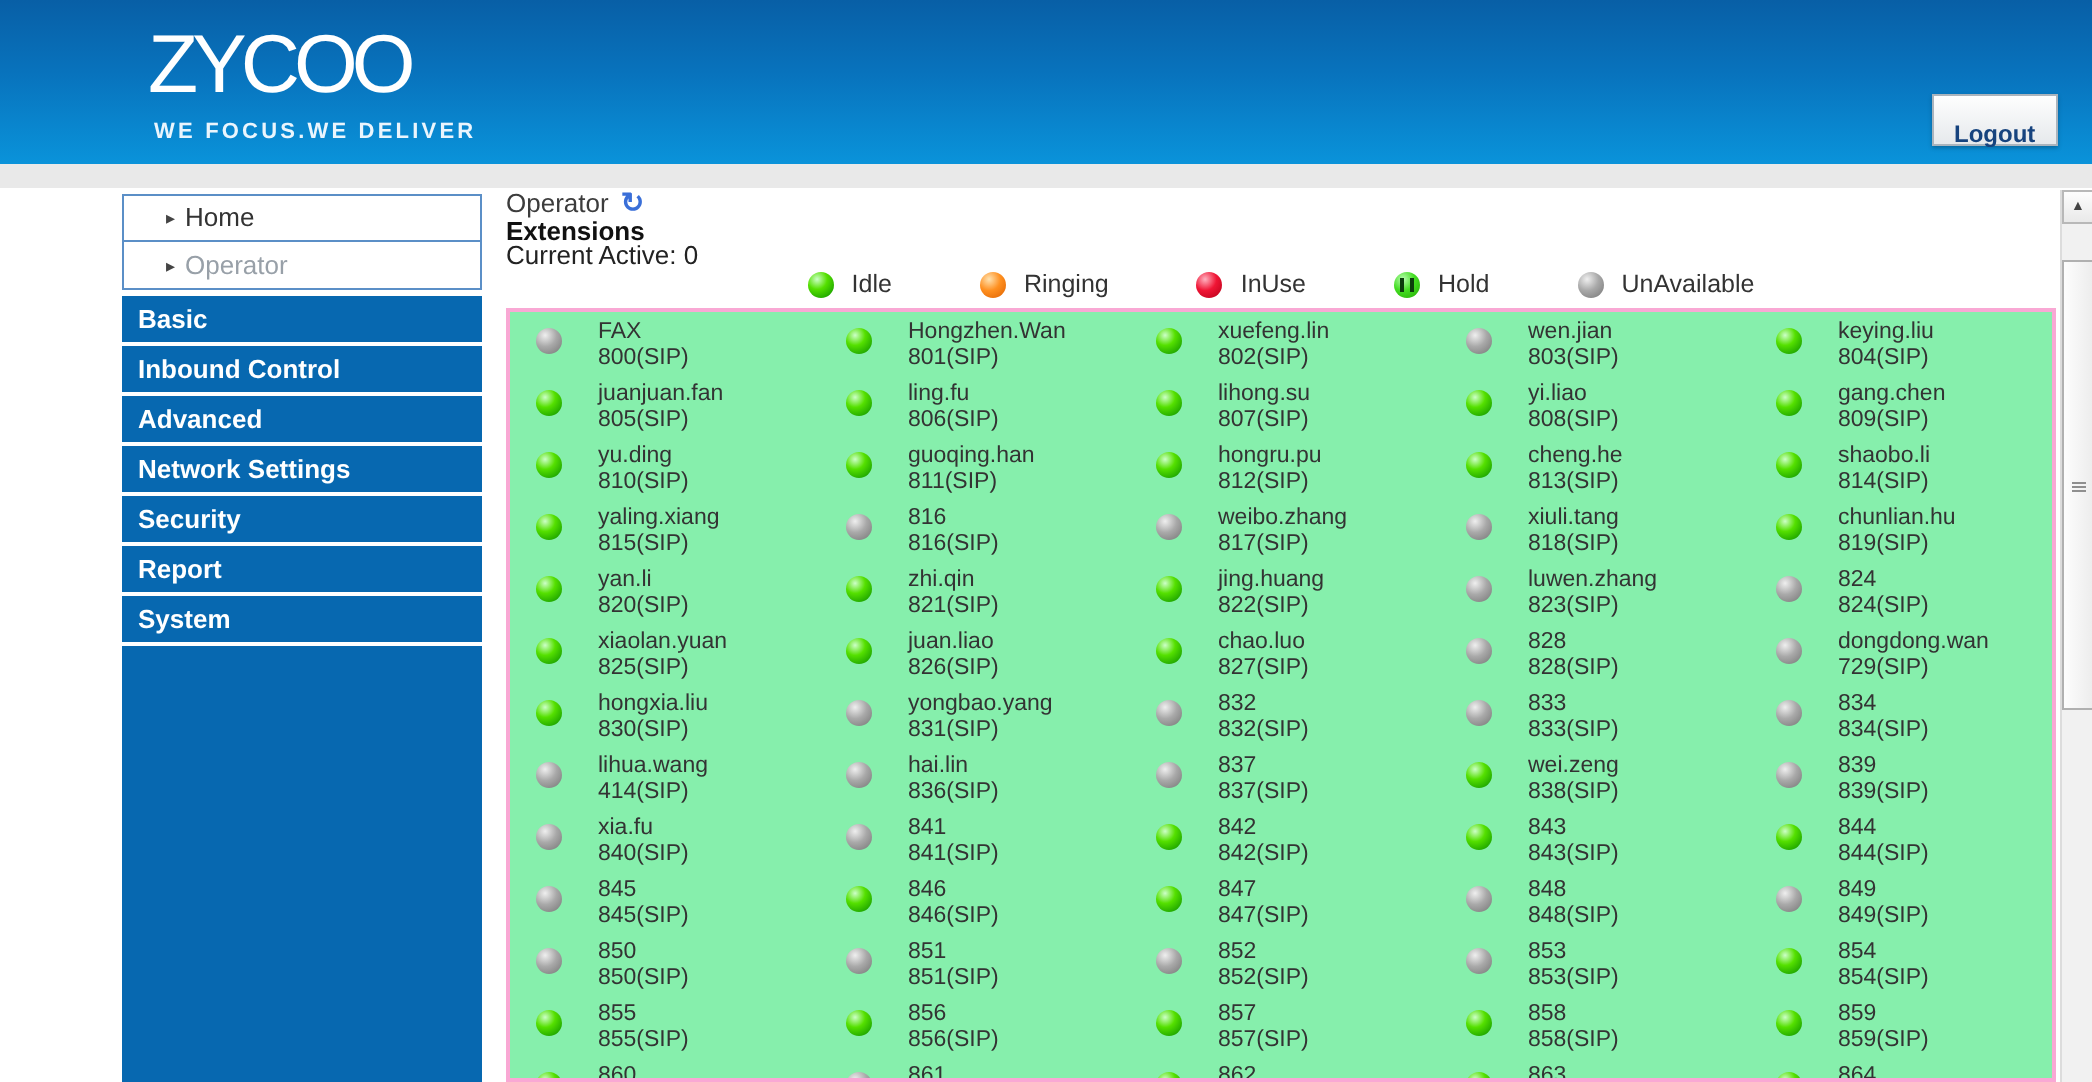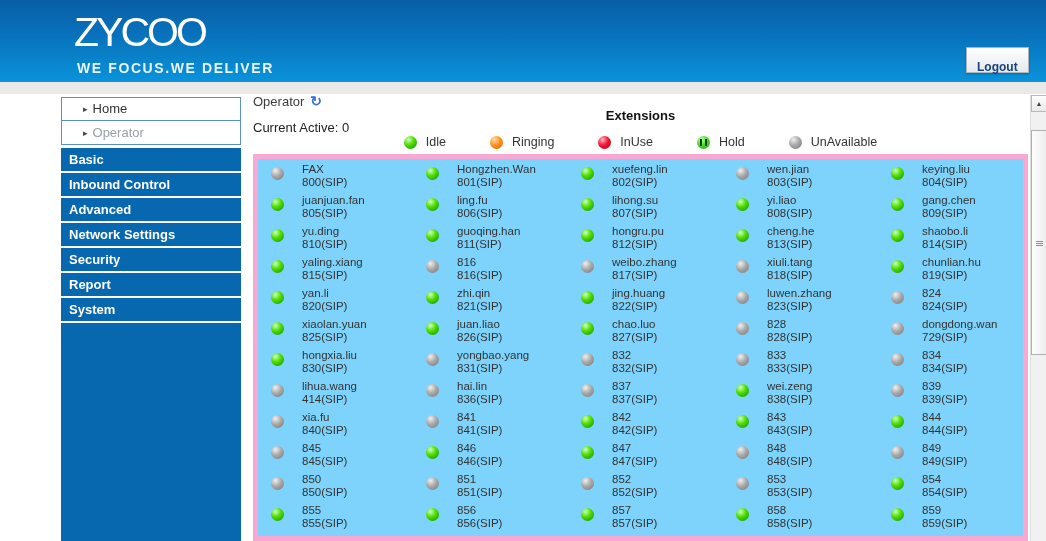--- a/index.html
+++ b/index.html
@@ -5,21 +5,21 @@
   * { margin:0; padding:0; box-sizing:border-box; }
   html,body { width:1046px; height:541px; overflow:hidden; background:#fff;
     font-family:"Liberation Sans", sans-serif; }
   #stage { position:relative; width:1046px; height:541px; overflow:hidden; background:#fff; }
 
   
   .header { position:absolute; left:0; top:0; width:1046px; height:82px;
     background:linear-gradient(180deg,#085fa6 0%,#0873bd 45%,#0a93da 100%); }
   .brand { position:absolute; left:74px; top:10px; color:#fff; font-size:41px;
     font-weight:normal; letter-spacing:-3px; line-height:44px; }
-  .tagline { position:absolute; left:77px; top:60px; color:#eaf5fd; font-size:14px;
+  .tagline { position:absolute; left:77px; top:60px; color:#eaf5fd; font-size:11px;
     font-weight:bold; letter-spacing:1.6px; }
   .logout-btn { position:absolute; left:966px; top:47px; height:22px; padding:12px 10px;
     background:linear-gradient(180deg,#fefefe,#e6e9ec); border:1px solid #aab4bd;
     color:#16437e; font-size:12px; font-weight:bold; font-family:"Liberation Sans",sans-serif;
     cursor:pointer; box-shadow:0 1px 2px rgba(0,0,0,.25); }
   .gray-strip { position:absolute; left:0; top:82px; width:1046px; height:12px; background:#e9e9e9; }
 
   
   .sidebar { position:absolute; left:61px; top:97px; width:180px; height:444px;
     display:flex; flex-direction:column; }
@@ -31,40 +31,40 @@
     vertical-align:1px; }
   .nav-gap { height:3px; background:transparent; }
   .blue-menu { background:#0768b0; flex:1; }
   .nav-blue { height:25px; border-bottom:2px solid #fff; color:#fff; font-size:13px;
     font-weight:bold; padding:4px 0 0 8px; cursor:pointer; }
 
   
   .page-title { position:absolute; left:253px; top:93px; font-size:13px; color:#3c3c3c; }
   .refresh-icon { color:#3a6fd8; font-size:14px; font-weight:bold; margin-left:6px;
     cursor:pointer; display:inline-block; }
-  .panel-title { position:absolute; left:253px; top:108px; width:775px; text-align:center;
+  .panel-title { position:absolute; left:253px; top:108px; width:775px; text-align:left;
     font-size:13px; font-weight:bold; color:#111; }
   .current-active { position:absolute; left:253px; top:120px; font-size:13px; color:#222; }
   .legend { position:absolute; left:253px; top:135px; width:775px; display:flex;
     justify-content:center; gap:44px; align-items:center; }
   .legend-item { display:flex; align-items:center; gap:9px; font-size:12.5px; color:#333;text-align:right; }
 
   
   .dot { display:inline-block; width:13px; height:13px; border-radius:50%; flex:none; }
   .dot-idle { background:radial-gradient(circle at 35% 28%, #ccffc8 0%, #55e000 40%, #23ab00 78%, #1d8f00 100%); }
   .dot-unavailable { background:radial-gradient(circle at 35% 28%, #efefef 0%, #a9a9a9 45%, #757575 100%); }
   .dot-ringing { background:radial-gradient(circle at 35% 28%, #ffe2b0 0%, #ff9020 45%, #dd6000 100%); }
   .dot-inuse { background:radial-gradient(circle at 35% 28%, #ffb2c0 0%, #f01535 45%, #b30018 100%); }
   .dot-hold { position:relative; background:radial-gradient(circle at 35% 28%, #b8ffb0 0%, #44dd22 45%, #22aa00 100%); }
   .dot-hold::after { content:""; position:absolute; left:3px; top:3px; width:3px; height:7px;
     border-left:2px solid #0c3c0c; border-right:2px solid #0c3c0c; }
 
   
   .ext-panel { position:absolute; left:253px; top:154px; width:775px; height:387px;
-    border:5px solid #f9a8d4; background:#7dd3fc; overflow:hidden; }
+    border:2px solid #f9a8d4; background:#86efac; overflow:hidden; }
   .ext-grid { display:grid; grid-template-columns:repeat(5,155px); padding-top:4px; }
   .ext-cell { height:31px; display:flex; align-items:flex-start; padding-left:13px; }
   .ext-cell .dot { margin-top:4px; }
   .ext-text { margin-left:18px; }
   .ext-name { font-size:11.5px; color:#333; line-height:13px; white-space:nowrap; }
   .ext-num  { font-size:11.5px; color:#333; line-height:13px; white-space:nowrap; }
 
   
   .scrollbar { position:absolute; left:1030px; top:95px; width:16px; height:446px;
     background:#f1f1f1; border-left:1px solid #dcdcdc; }

